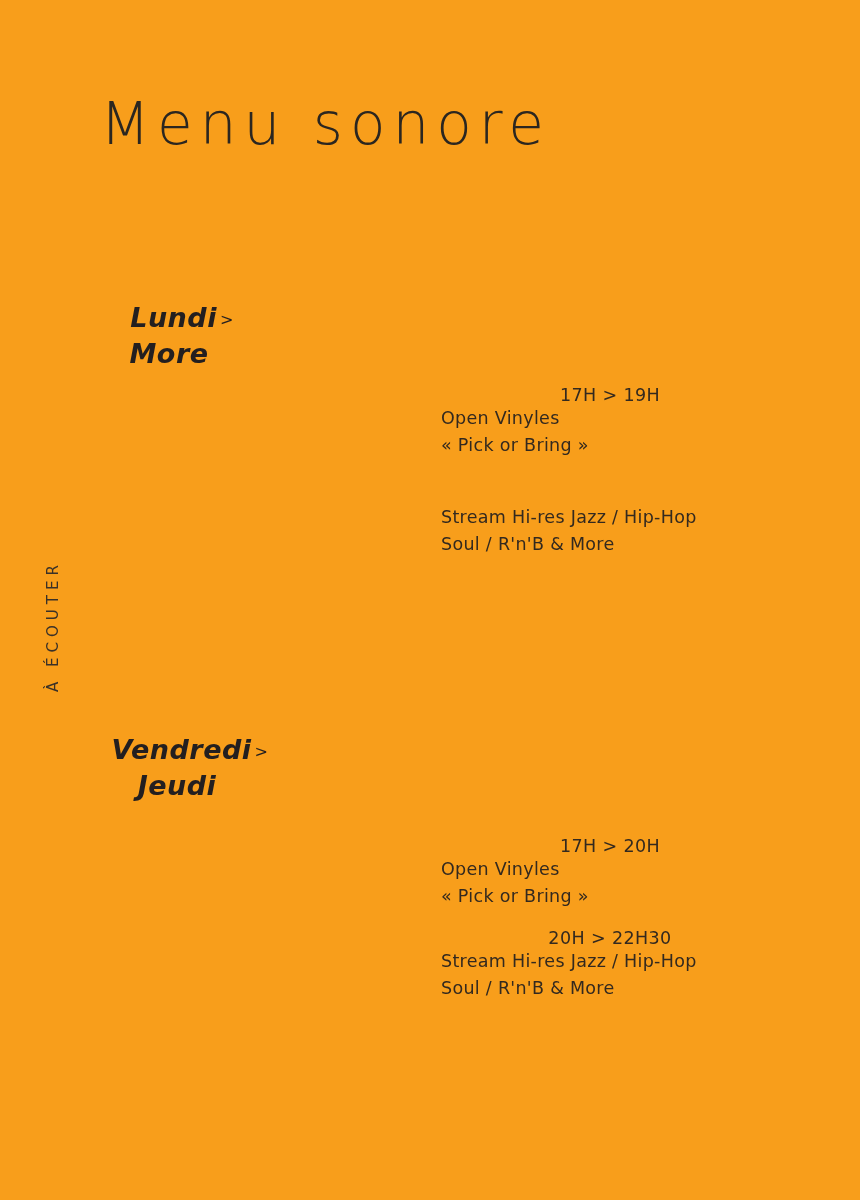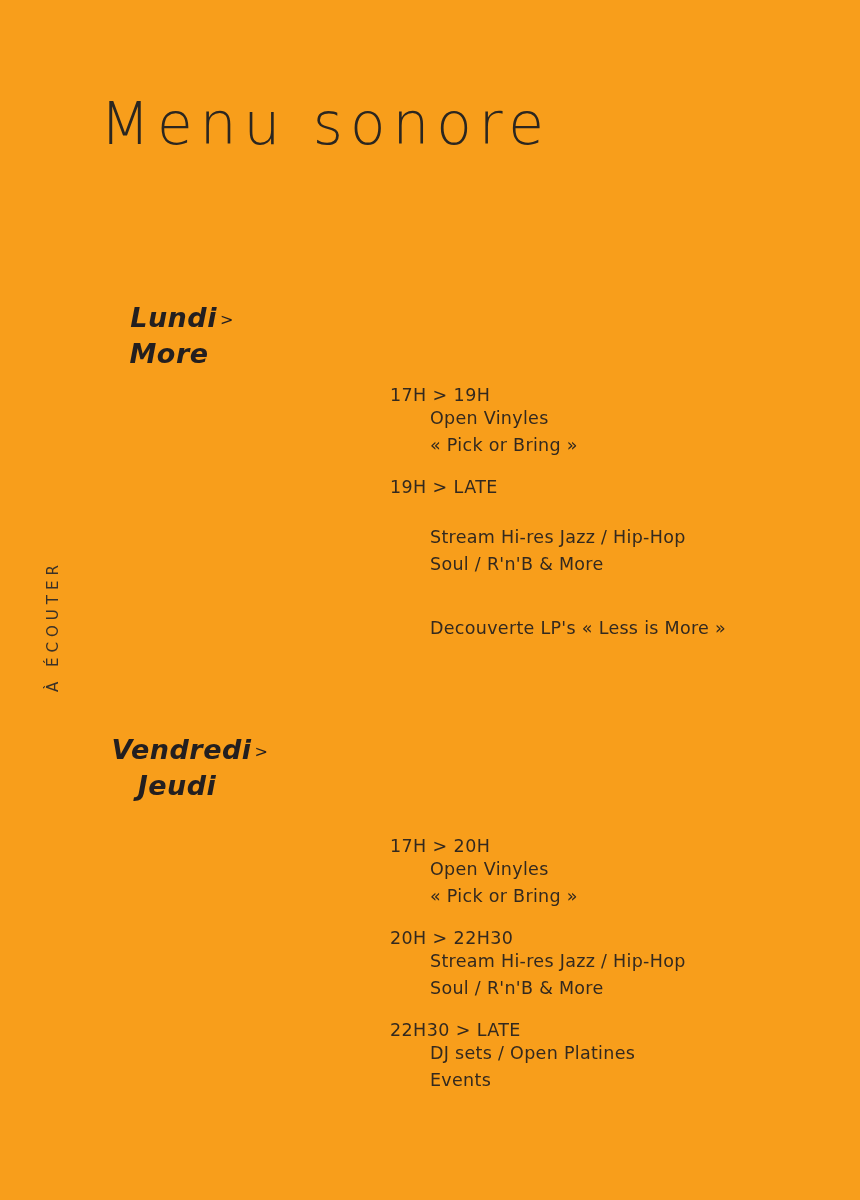--- a/index.html
+++ b/index.html
@@ -86,23 +86,24 @@
     position: absolute;
     left: 390px;
     width: 440px;
   }
   .slot-time {
     font-size: 17.5px;
     font-weight: 400;
     letter-spacing: 0.4px;
     color: #33291f;
     white-space: nowrap;
+    text-align: center;
   }
   .slot-items {
-    margin-left: 40px;
+    margin-left: 51px;
   }
   .slot-item {
     font-size: 17.5px;
     font-weight: 400;
     letter-spacing: 0.3px;
     color: #33291f;
     white-space: nowrap;
     line-height: 1.52;
   }
   .gap-m { height: 19px; }
@@ -129,28 +130,26 @@
       <div class="slot-time">17H &gt; 19H</div>
       <div class="slot-items">
         <div class="slot-item">Open Vinyles</div>
         <div class="slot-item">« Pick or Bring »</div>
       </div>
     </div>
 
     <div class="gap-m"></div>
 
     <div class="slot">
-      <div class="slot-time">19H &gt; LATE</div>
       <div class="gap-l"></div>
       <div class="slot-items">
         <div class="slot-item">Stream Hi-res Jazz / Hip-Hop</div>
         <div class="slot-item">Soul / R'n'B &amp; More</div>
         <div class="gap-m"></div>
         <div class="gap-m"></div>
-        <div class="slot-item">Decouverte LP's « Less is More »</div>
       </div>
     </div>
   </div>
 
   <div class="day-block" style="left:30px; top:734px;">
     <div class="day-line1">
       <span>Vendredi</span><span class="arrow">&gt;</span>
     </div>
     <div class="day-line2">Jeudi</div>
   </div>
@@ -169,22 +168,15 @@
     <div class="slot">
       <div class="slot-time">20H &gt; 22H30</div>
       <div class="slot-items">
         <div class="slot-item">Stream Hi-res Jazz / Hip-Hop</div>
         <div class="slot-item">Soul / R'n'B &amp; More</div>
       </div>
     </div>
 
     <div class="gap-m"></div>
 
-    <div class="slot">
-      <div class="slot-time">22H30 &gt; LATE</div>
-      <div class="slot-items">
-        <div class="slot-item">DJ sets / Open Platines</div>
-        <div class="slot-item">Events</div>
-      </div>
-    </div>
   </div>
 
 </div>
 
 </body></html>

